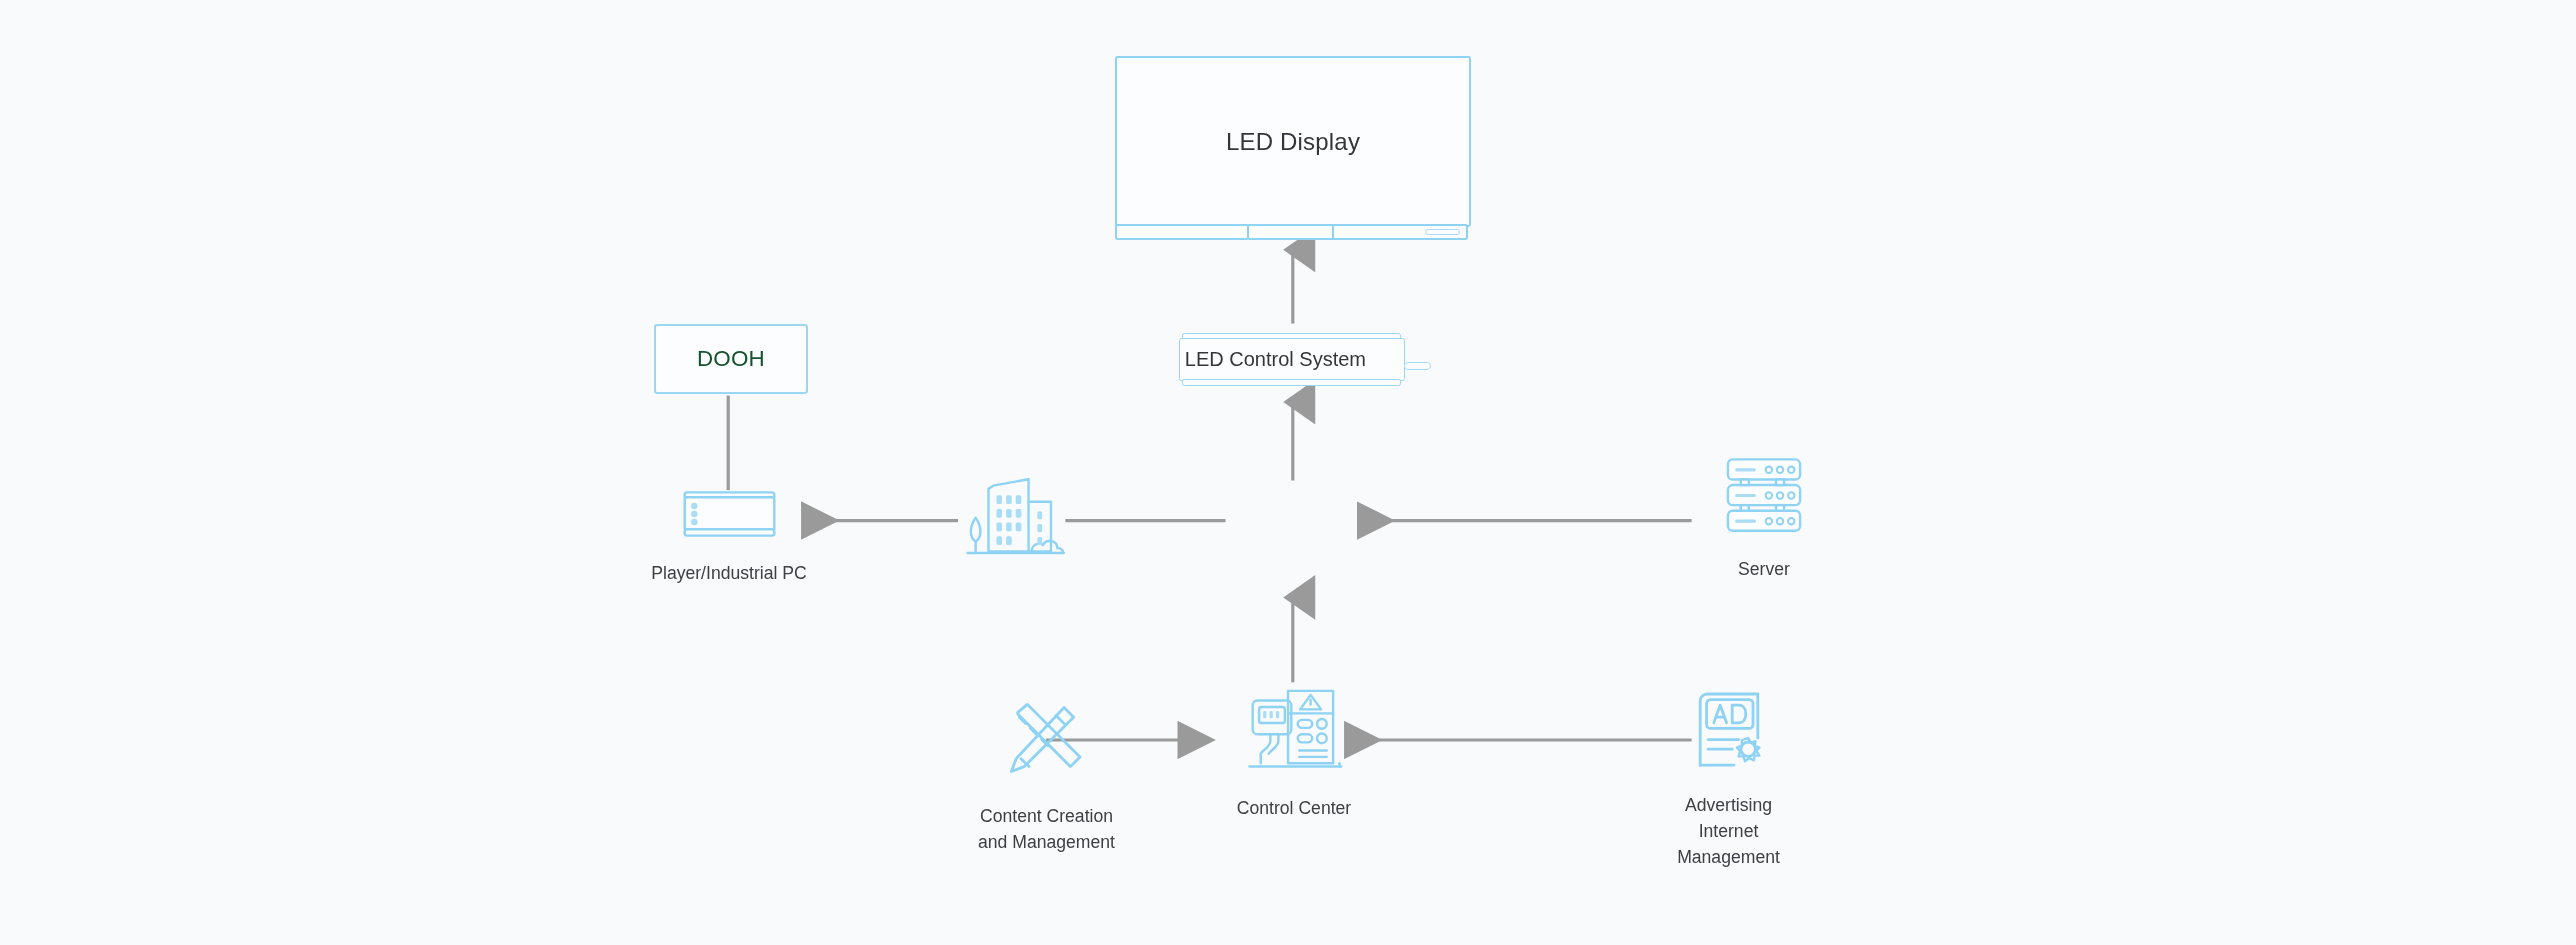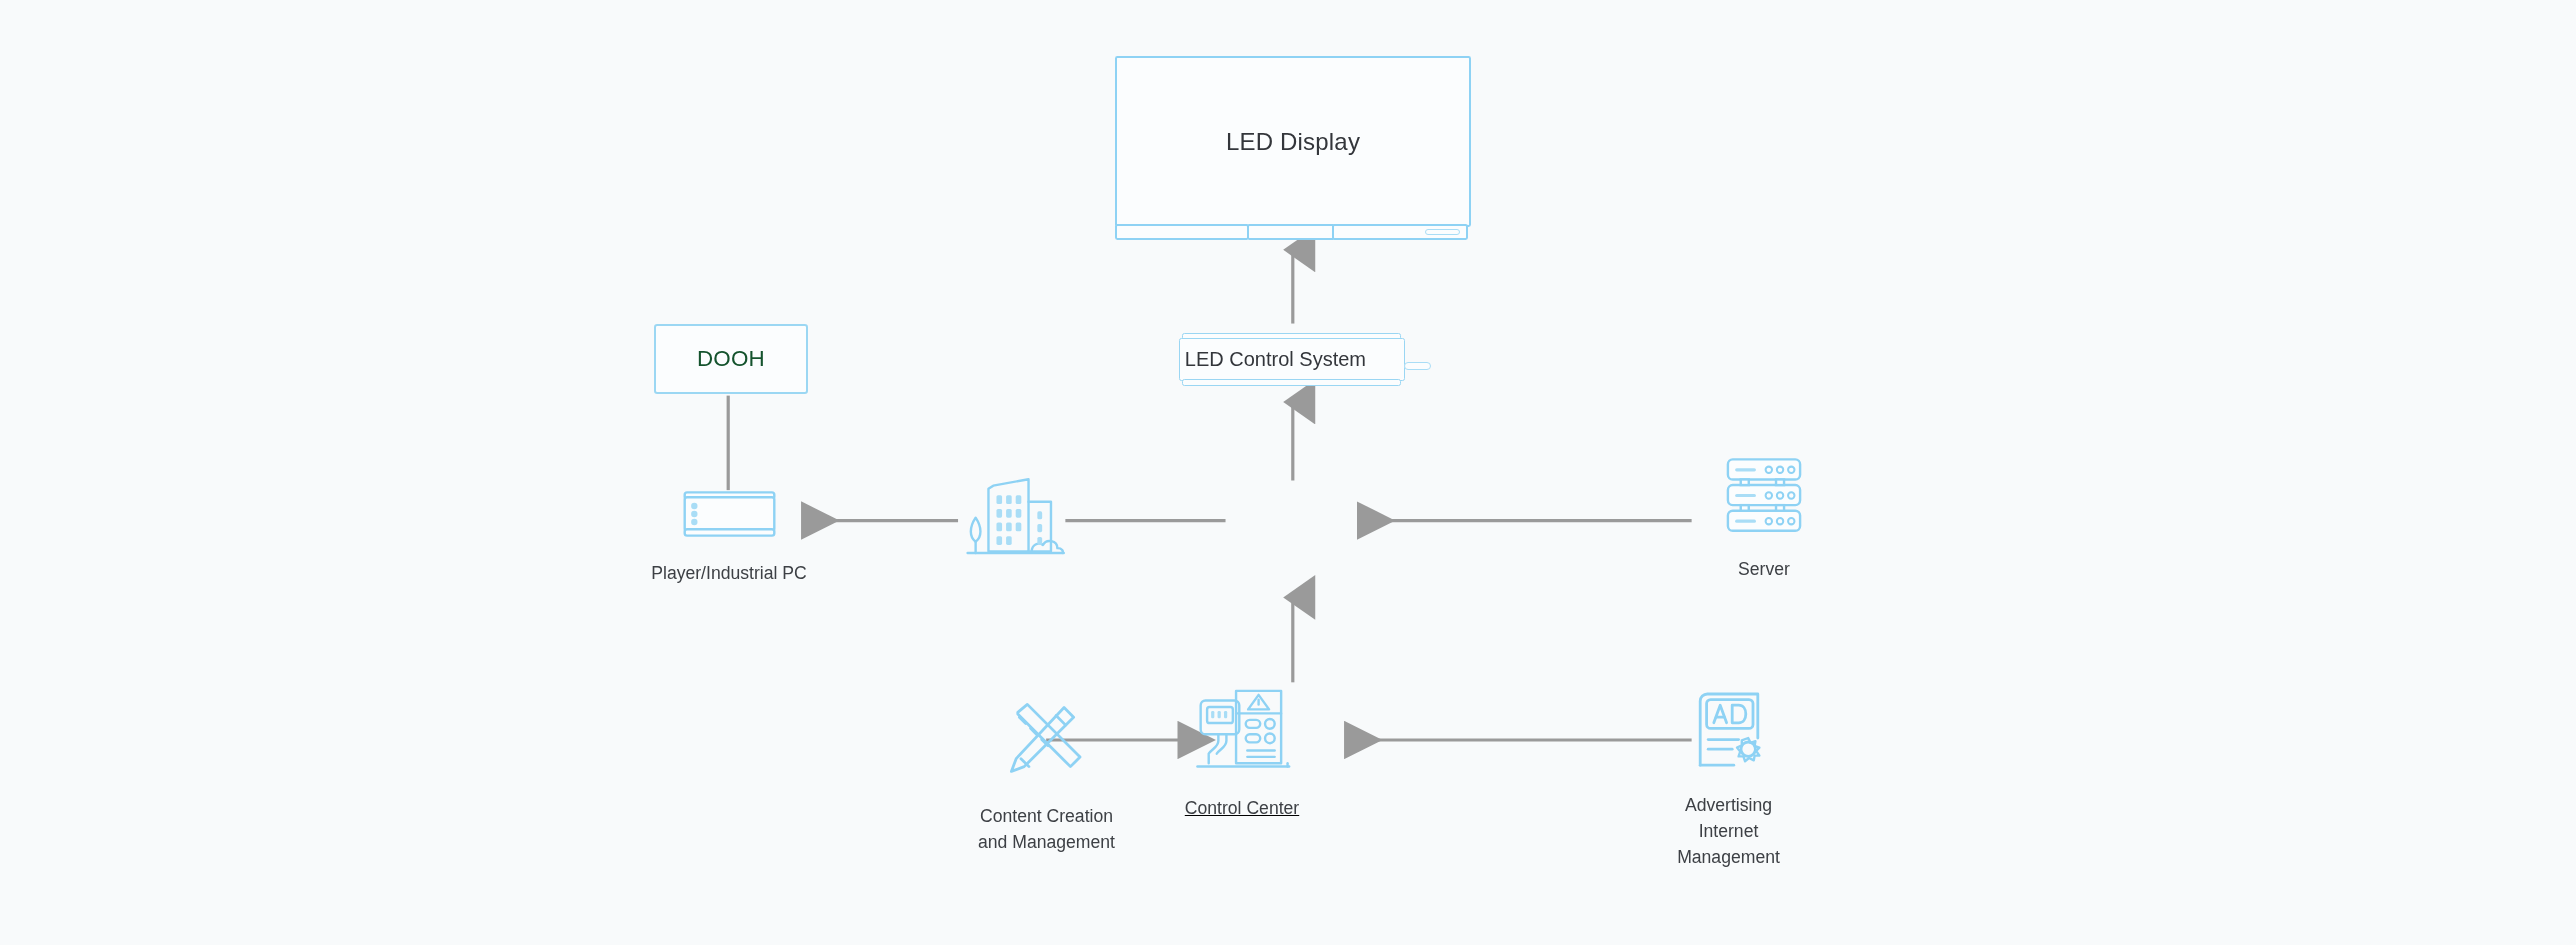--- a/index.html
+++ b/index.html
@@ -346,21 +346,21 @@
           <circle cx="71" cy="48" r="4"></circle>
           <circle cx="85" cy="48" r="4"></circle>
         <circle cx="57" cy="80" r="4"></circle>
           <circle cx="71" cy="80" r="4"></circle>
           <circle cx="85" cy="80" r="4"></circle>
       </g>
     </svg>
     <div class="icon-caption">Server</div>
   </div>
 
-  <div class="icon-node" style="left:1154px; top:686px; width:176px;text-decoration:underline;">
+  <div class="icon-node" style="left:1206px; top:686px; width:176px;">
     <svg class="icon-box" width="103" height="87" viewBox="0 0 128 108" xmlns="http://www.w3.org/2000/svg">
       <g fill="none" stroke="#8ed2f4" stroke-width="3" stroke-linejoin="round" stroke-linecap="round">
 
         <path d="M56 6 L112 6 L112 96 L56 96 Z"></path>
         <line x1="56" y1="34" x2="112" y2="34"></line>
 
         <path d="M84 11 L97 29 L71 29 Z"></path>
         <line x1="84" y1="17" x2="84" y2="23"></line>
 
         <rect x="68" y="42" width="18" height="10" rx="5"></rect>

